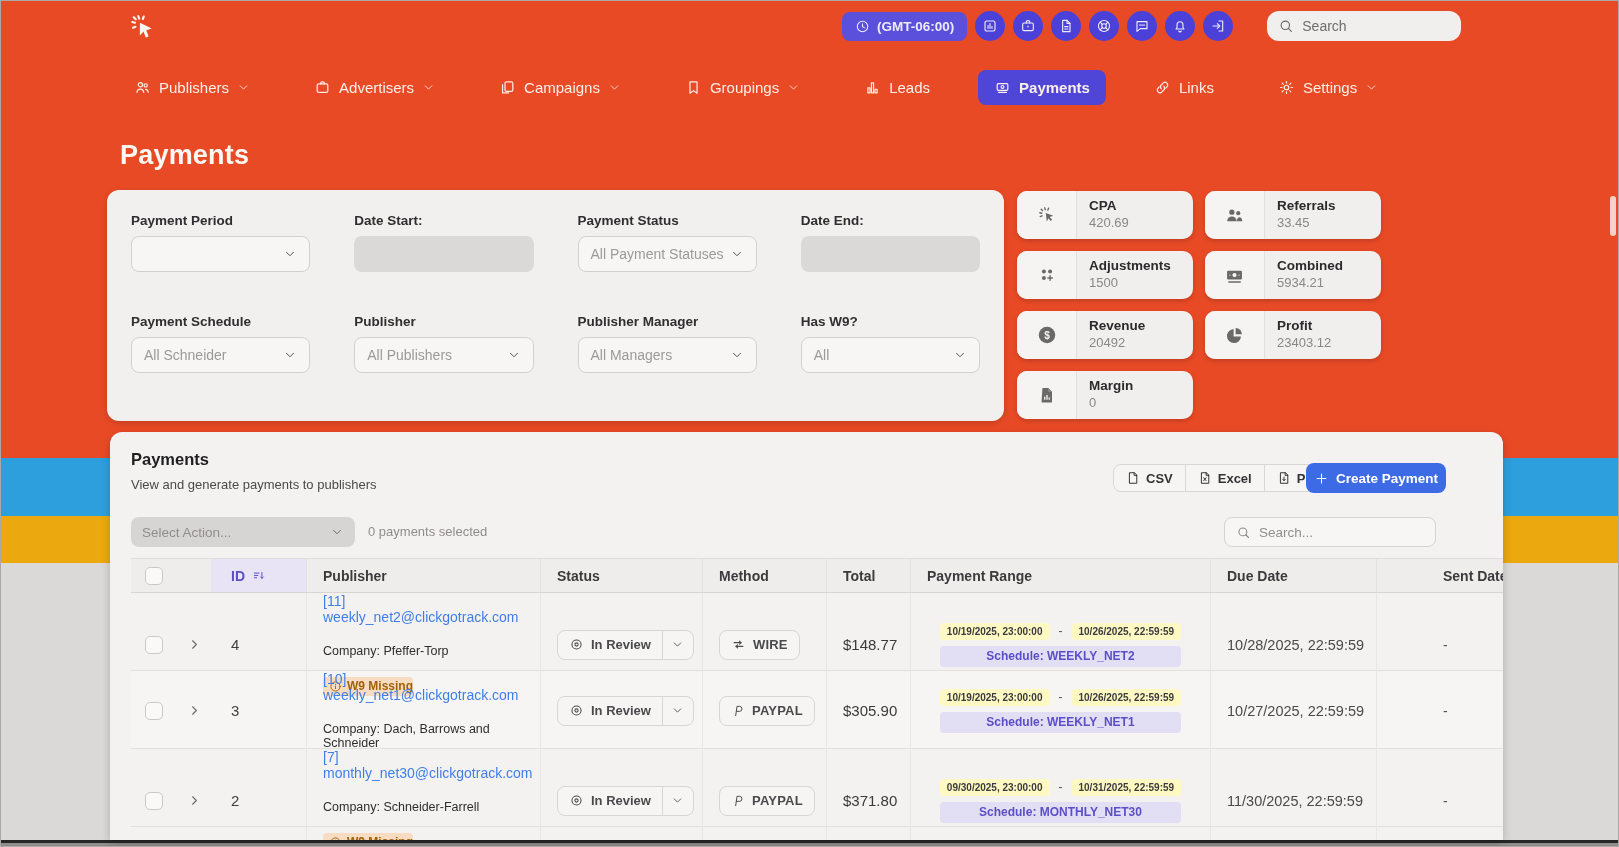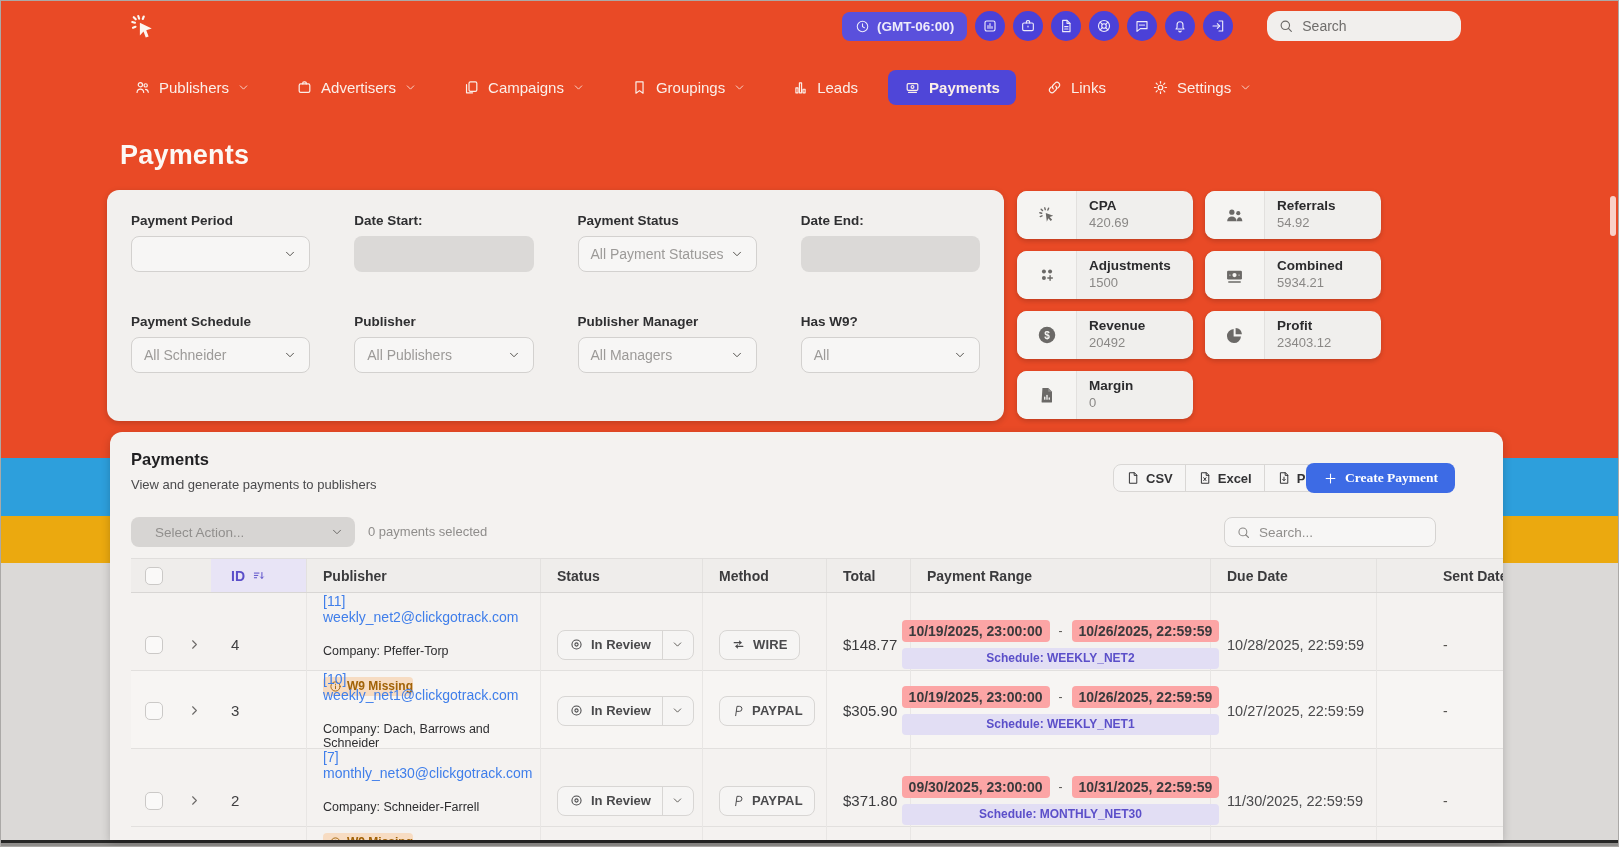--- a/index.html
+++ b/index.html
@@ -25,21 +25,21 @@
   .topbar { position:absolute; top:0; left:0; right:0; height:52px; }
   .logo { position:absolute; left:128px; top:12px; width:30px; height:30px; color:#FCF6F1; cursor:pointer; }
   .top-right { position:absolute; left:834px; top:11px; display:flex; align-items:center; gap:8px;margin-left:8px; }
   .tz-badge { height:29px; display:flex; align-items:center; gap:7px; padding:0 13px; background:#5A50DC; color:#EDEBFA; border-radius:8px; font-size:13.5px; font-weight:600; }
   .circle-btn { width:30px; height:30px; border-radius:50%; background:#4B41D8; color:#EDEBFA; display:flex; align-items:center; justify-content:center; cursor:pointer; }
   .top-search { margin-left:26px; width:194px; height:30px; background:#F1EFED; border-radius:12px; display:flex; align-items:center; gap:8px; padding:0 11px; color:#6B6967; }
   .top-search input { border:0; outline:0; background:transparent; font-family:inherit; font-size:14px; color:#55534F; width:140px; }
   .top-search input::placeholder { color:#6F6D6B; }
 
   
-  .nav { position:absolute; top:70px; left:118px; display:flex; align-items:flex-start; gap:14px; }
+  .nav { position:absolute; top:70px; left:118px; display:flex; align-items:flex-start; gap:32px; }
   .nav-item { display:flex; align-items:center; gap:8px; color:#FBEFE9; font-size:15px; font-weight:500; padding:9px 16px; border-radius:8px; cursor:pointer; white-space:nowrap; }
   .nav-item.active { background:#4F46D8; font-weight:700; }
   .nav-item .chev { opacity:.9; }
 
   .page-title { position:absolute; left:120px; top:140px; font-size:27px; font-weight:700; color:#FCF8F4; letter-spacing:.2px; }
 
   
   .filter-card { position:absolute; left:107px; top:190px; width:897px; height:231px; background:#F2F0EE; border-radius:12px; box-shadow:0 2px 6px rgba(0,0,0,.18); padding:23px 24px; display:grid; grid-template-columns:1fr 1fr 1fr 1fr; column-gap:44px; row-gap:16px; }
   .field label { display:block; font-size:13.5px; font-weight:600; color:#2F2F31; margin-bottom:8px; }
   .select { height:36px; background:#F7F6F5; border:1px solid #D3D1CF; border-radius:8px; display:flex; align-items:center; justify-content:space-between; padding:0 12px; cursor:pointer; }
@@ -55,23 +55,23 @@
   .stat .slabel { font-size:13.5px; font-weight:700; color:#2B2B2D; }
   .stat .svalue { font-size:13px; color:#8A8886; margin-top:2px; }
 
   
   .pay-card { position:absolute; left:110px; top:432px; width:1393px; height:408px; background:#F4F2F0; border-radius:12px 12px 0 0; box-shadow:0 3px 10px rgba(0,0,0,.2); overflow:hidden; }
   .pc-title { position:absolute; left:21px; top:18px; font-size:16.5px; font-weight:700; color:#1F1F21; }
   .pc-sub { position:absolute; left:21px; top:45px; font-size:13px; color:#4A4A4C; }
   .export-group { position:absolute; left:1003px; top:32px; height:28px; display:flex; background:#F6F5F4; border:1px solid #D9D7D5; border-radius:8px; overflow:hidden; }
   .exp-btn { display:flex; align-items:center; gap:6px; padding:0 12px; font-size:13px; font-weight:600; color:#333335; cursor:pointer; border-right:1px solid #D9D7D5; }
   .exp-btn:last-child { border-right:0; }
-  .create-btn { position:absolute; left:1196px; top:31px; height:30px; display:flex; align-items:center; gap:7px; padding:0 17px; background:#3D6BE5; color:#FFFFFF; font-size:13.5px; font-weight:700; border-radius:8px; cursor:pointer;font-family:Liberation Serif, serif; }
+  .create-btn { position:absolute; left:1196px; top:31px; height:30px; display:flex; align-items:center; gap:7px; padding:0 8px; background:#3D6BE5; color:#FFFFFF; font-size:13.5px; font-weight:700; border-radius:8px; cursor:pointer; }
   .action-select { position:absolute; left:21px; top:85px; width:224px; height:30px; background:#D7D5D3; border-radius:8px; display:flex; align-items:center; justify-content:space-between; padding:0 11px; cursor:pointer; }
-  .action-select .ph { font-size:13.5px; color:#918F8D;margin-left:13px; }
+  .action-select .ph { font-size:13.5px; color:#918F8D; }
   .action-select .chev { color:#6B6967; }
   .sel-count { position:absolute; left:258px; top:92px; font-size:13px; color:#8F8D8B; }
   .tbl-search { position:absolute; left:1114px; top:85px; width:212px; height:30px; background:#F7F6F5; border:1px solid #D5D3D1; border-radius:8px; display:flex; align-items:center; gap:8px; padding:0 11px; color:#8A8886; }
   .tbl-search input { border:0; outline:0; background:transparent; font-family:inherit; font-size:13.5px; color:#55534F; width:160px; }
   .tbl-search input::placeholder { color:#918F8D; }
 
   
   .table-wrap { position:absolute; left:21px; top:126px; width:1526px; --cols:46px 34px 96px 234px 162px 124px 84px 300px 166px 280px; }
   .t-head { display:grid; grid-template-columns:var(--cols); height:35px; background:#EFEDEB; border-top:1px solid #E0DEDC; border-bottom:1px solid #D8D6D4; }
   .t-head > div { display:flex; align-items:center; padding-left:16px; font-size:14px; font-weight:700; color:#3B3B3D; border-right:1px solid #E3E1DF; }
@@ -92,21 +92,21 @@
   .pub-company { font-size:12.5px; color:#2E2E30; }
   .w9-badge { display:inline-flex; align-items:center; gap:5px; background:#F7DCC2; color:#a16207; font-size:12px; font-weight:700; border-radius:4px; padding:2px 0 3px 6px;text-align:right; }
   .status-btn { display:flex; height:30px; background:#F6F5F4; border:1px solid #D8D6D4; border-radius:8px; overflow:hidden; cursor:pointer; }
   .status-main { display:flex; align-items:center; gap:7px; padding:0 11px; font-size:13px; font-weight:600; color:#4A4A4C; border-right:1px solid #D8D6D4; }
   .status-caret { width:30px; display:flex; align-items:center; justify-content:center; color:#55534F; }
   .method-badge { display:flex; align-items:center; gap:7px; height:30px; padding:0 11px; background:#F6F5F4; border:1px solid #D8D6D4; border-radius:8px; font-size:13px; font-weight:600; color:#4A4A4C; letter-spacing:.2px; }
   .td-total { font-size:15px; color:#3A3A3C; }
   .td-range { justify-content:center; padding-left:0 !important; }
   .range-wrap { display:flex; flex-direction:column; align-items:stretch; gap:6px; }
   .range-row { display:flex; align-items:center; gap:9px; }
-  .pill { background:#fca5a5; border-radius:4px; padding:3px 7px; font-size:14px; font-weight:600; color:#3B3B3D; white-space:nowrap; }
+  .pill { background:#fef9c3; border-radius:4px; padding:3px 7px; font-size:10px; font-weight:600; color:#3B3B3D; white-space:nowrap; }
   .range-dash { font-size:12px; color:#55534F; }
   .sched-pill { background:#E2DEF4; color:#5B4FC9; border-radius:4px; text-align:center; font-size:12px; font-weight:700; padding:3px 0 4px; }
   .td-due { font-size:14.5px; color:#4A4A4C; }
   .td-sent { font-size:14px; color:#55534F; }
 
   .scroll-thumb { position:absolute; right:3px; top:196px; width:6px; height:40px; border-radius:3px; background:rgba(255,255,255,.75); cursor:grab; }
 </style>
 </head>
 <body>
 
@@ -431,21 +431,21 @@
     <div class="sicon">
       <svg viewBox="0 0 24 24" width="21" height="21" fill="#6B6967">
           <circle cx="9" cy="8.2" r="3"></circle>
           <path d="M3.6 18.5a5.4 5.4 0 0 1 10.8 0z"></path>
           <circle cx="16.3" cy="9.3" r="2.4"></circle>
           <path d="M14.6 18.5c.3-2.8 1.4-4.6 3.2-4.6 1.5 0 2.6 1.3 3 3.4l.2 1.2z"></path>
         </svg>
     </div>
     <div class="stext">
       <div class="slabel">Referrals</div>
-      <div class="svalue">54.92</div>
+      <div class="svalue">33.45</div>
     </div>
   </div>
   <div class="stat">
     <div class="sicon">
       <svg viewBox="0 0 24 24" width="20" height="20" color="#6B6967">
           <g fill="currentColor">
             <circle cx="8.3" cy="7.8" r="2.4"></circle>
             <circle cx="15.7" cy="7.8" r="2.4"></circle>
             <circle cx="8.3" cy="15.6" r="2.4"></circle>
           </g>

